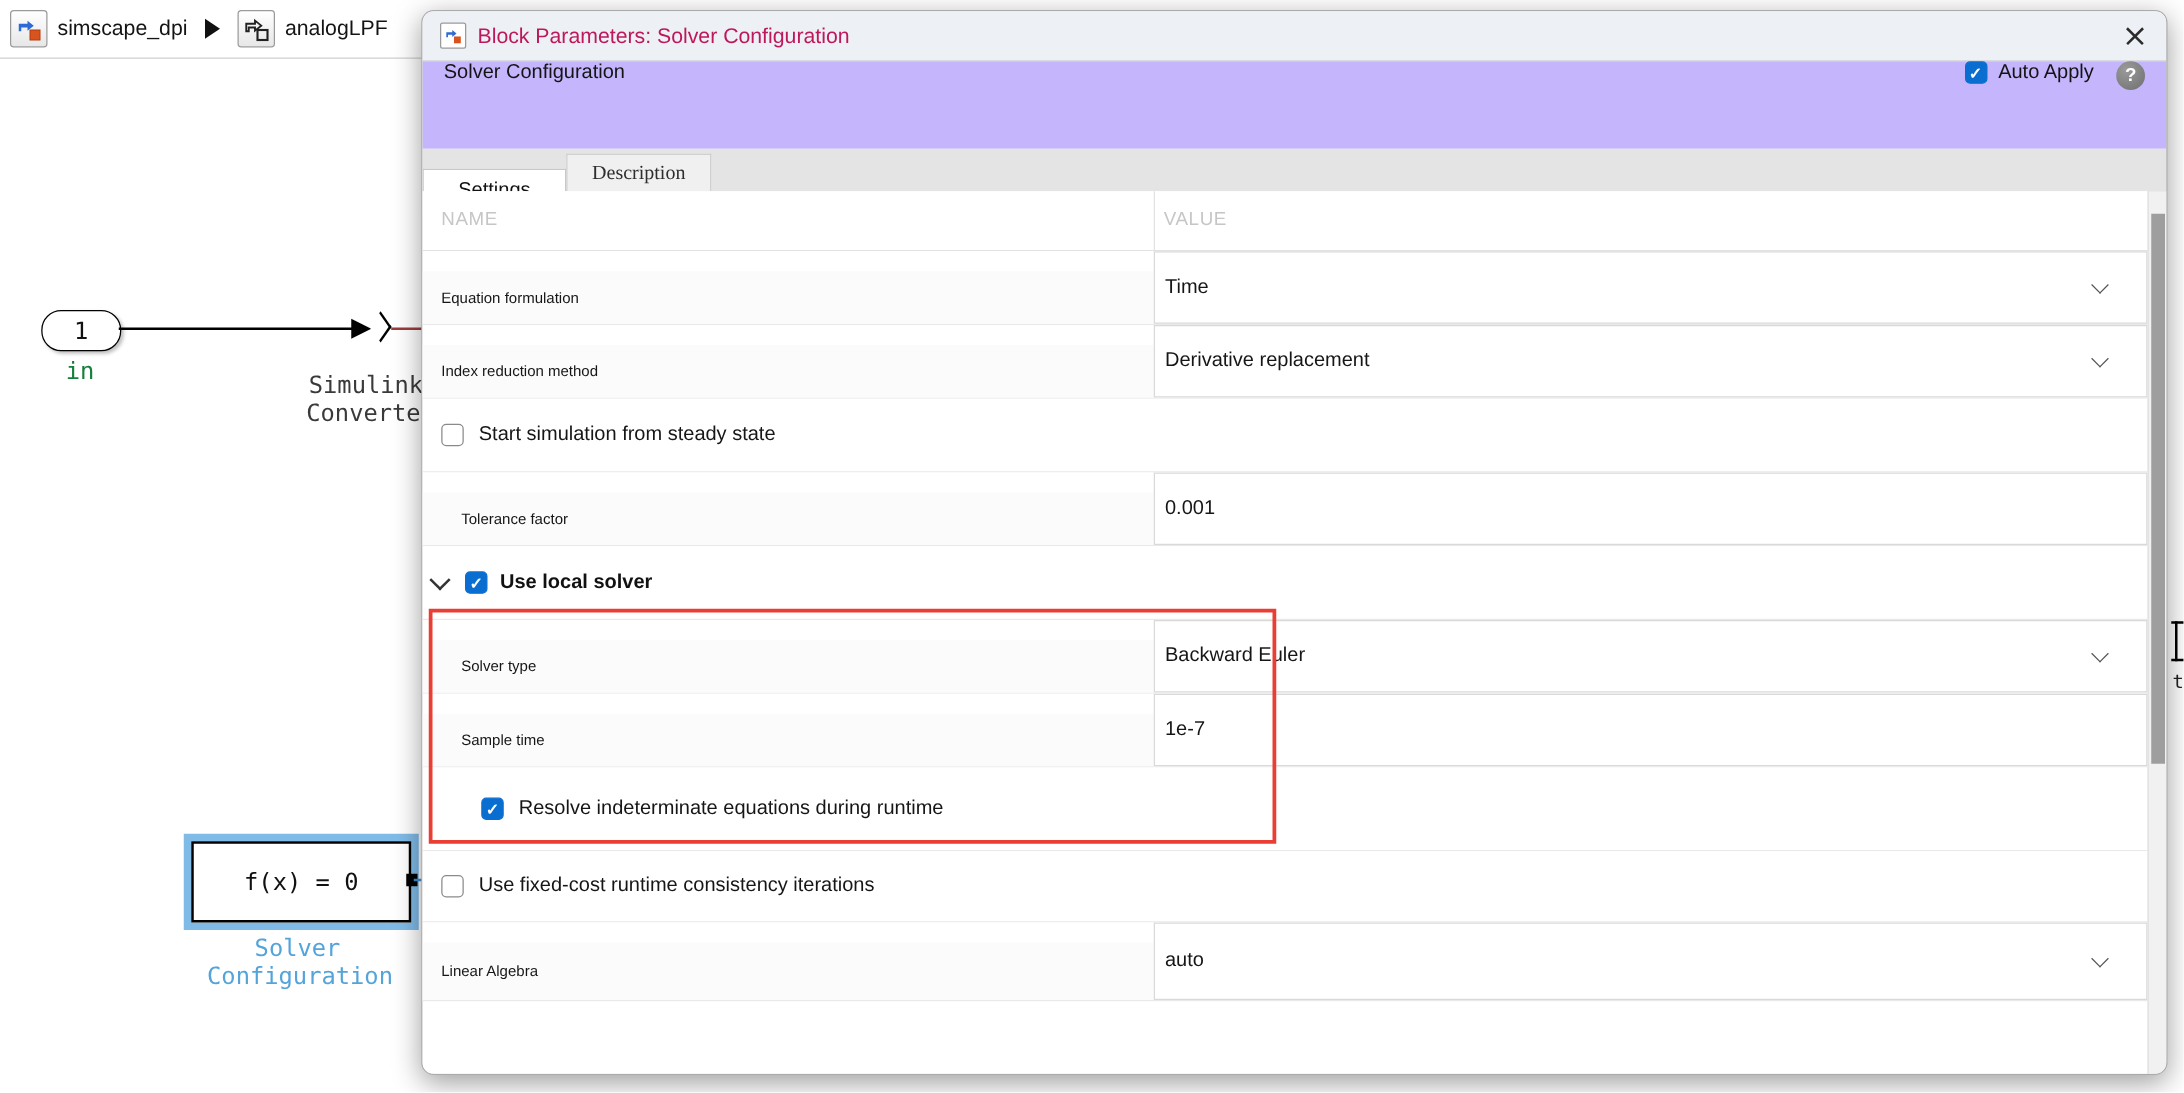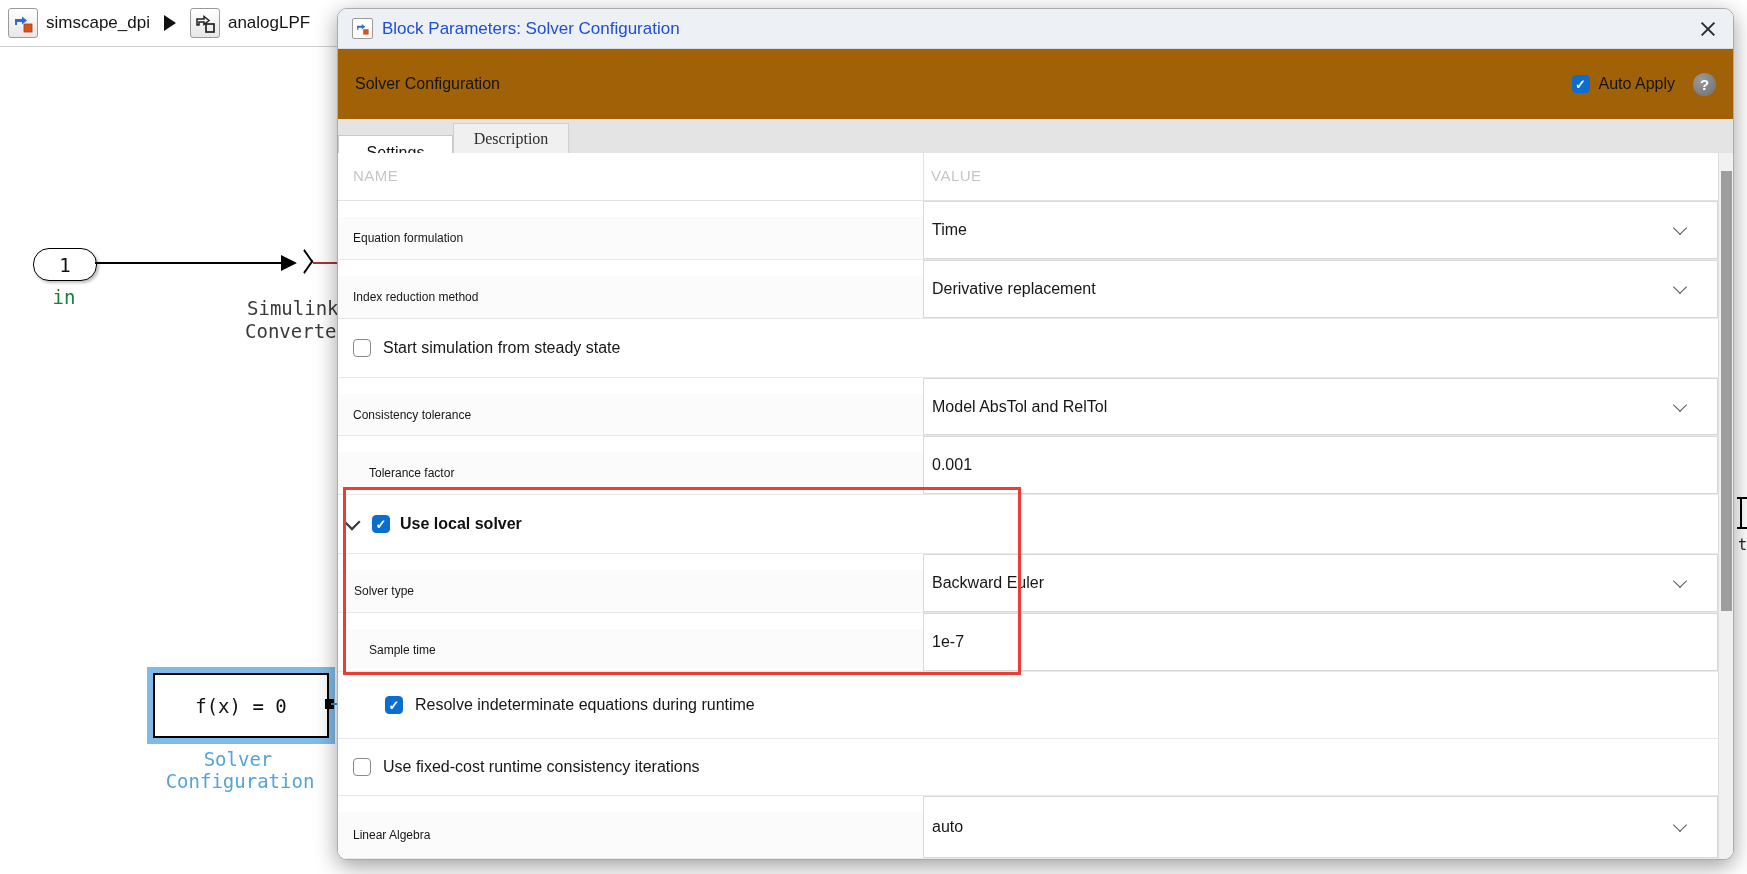--- a/index.html
+++ b/index.html
@@ -39,27 +39,27 @@
   .edge-frag-line{position:absolute;background:#000;}
   .edge-frag-text{position:absolute;font-size:15px;color:#222;}
 
   
   .dialog{position:absolute;left:337px;top:8px;width:1397px;height:852px;background:#ffffff;
     border:1px solid #ababab;border-radius:10px;box-shadow:0 6px 22px rgba(0,0,0,.38);z-index:10;box-sizing:border-box;overflow:hidden;}
   .titlebar{position:absolute;left:0;top:0;right:0;height:40px;background:#edf0f5;border-bottom:1px solid #d8dbe0;
     display:flex;align-items:center;padding:0 14px;box-sizing:border-box;}
   .titlebar .t-icon{width:19px;height:19px;border:1px solid #9a9a9a;border-radius:2px;background:#fff;
     display:flex;align-items:center;justify-content:center;margin-right:9px;}
-  .title-text{font-size:17px;color:#1d4ed8;flex:1;}
+  .title-text{font-size:17px;color:#be185d;flex:1;}
   .close-btn{width:22px;height:22px;position:relative;cursor:pointer;}
   .close-btn:before,.close-btn:after{content:"";position:absolute;left:2px;top:10px;width:18px;height:1.8px;background:#2b2b2b;}
   .close-btn:before{transform:rotate(45deg);} .close-btn:after{transform:rotate(-45deg);}
 
-  .dlg-header{position:absolute;left:0;top:40px;right:0;height:70px;background:#a16207;
-    display:flex;align-items:center;padding:0 17px;box-sizing:border-box;}
+  .dlg-header{position:absolute;left:0;top:40px;right:0;height:70px;background:#c4b5fd;
+    display:flex;align-items:flex-start;padding:0 17px;box-sizing:border-box;}
   .subtitle{font-size:16px;color:#141414;flex:1;}
   .autoapply{display:flex;align-items:center;gap:9px;margin-right:18px;}
   .autoapply .label{font-size:16px;color:#141414;}
   .help-icon{width:23px;height:23px;border-radius:50%;background:radial-gradient(circle at 35% 30%,#9a9a9a,#6f6f6f);
     color:#fff;font-weight:bold;font-size:15px;display:flex;align-items:center;justify-content:center;}
 
   .cb{width:18px;height:18px;border-radius:4px;box-sizing:border-box;flex:0 0 18px;
     display:flex;align-items:center;justify-content:center;}
   .cb.unchecked{background:#fff;border:1.6px solid #8a8a8a;}
   .cb.checked{background:#0a6ed1;border:1.6px solid #0a6ed1;color:#fff;font-size:13px;font-weight:bold;line-height:1;}
@@ -193,42 +193,35 @@
               <span>Derivative replacement</span>
               <span class="chev"></span>
             </div>
           </div>
           <div class="row" style="height: 59px;">
             <div class="cbrow" style="padding-left: 15px;">
               <span class="cb unchecked"></span>
               <span>Start simulation from steady state</span>
             </div>
           </div>
-          <div class="row" style="height: 58px;">
-            <div class="namecell" style="padding-left: 15px;">Consistency tolerance</div>
-            <div class="valuecell">
-              <span>Model AbsTol and RelTol</span>
-              <span class="chev"></span>
-            </div>
-          </div>
           <div class="row" style="height: 59px;">
             <div class="namecell" style="padding-left: 31px;">Tolerance factor</div>
             <div class="valuecell">
               <span>0.001</span>
             </div>
           </div>
           <div class="row" style="height: 59px;">
             <div class="sectionrow">
               <span class="expander"></span>
               <span class="cb checked">✓</span>
               <span>Use local solver</span>
             </div>
           </div>
           <div class="row" style="height: 59px;">
-            <div class="namecell" style="padding-left: 16px; text-align: right;">Solver type</div>
+            <div class="namecell" style="padding-left: 31px; text-align: right;">Solver type</div>
             <div class="valuecell">
               <span>Backward Euler</span>
               <span class="chev"></span>
             </div>
           </div>
           <div class="row" style="height: 59px;">
             <div class="namecell" style="padding-left: 31px;">Sample time</div>
             <div class="valuecell">
               <span>1e-7</span>
             </div>

